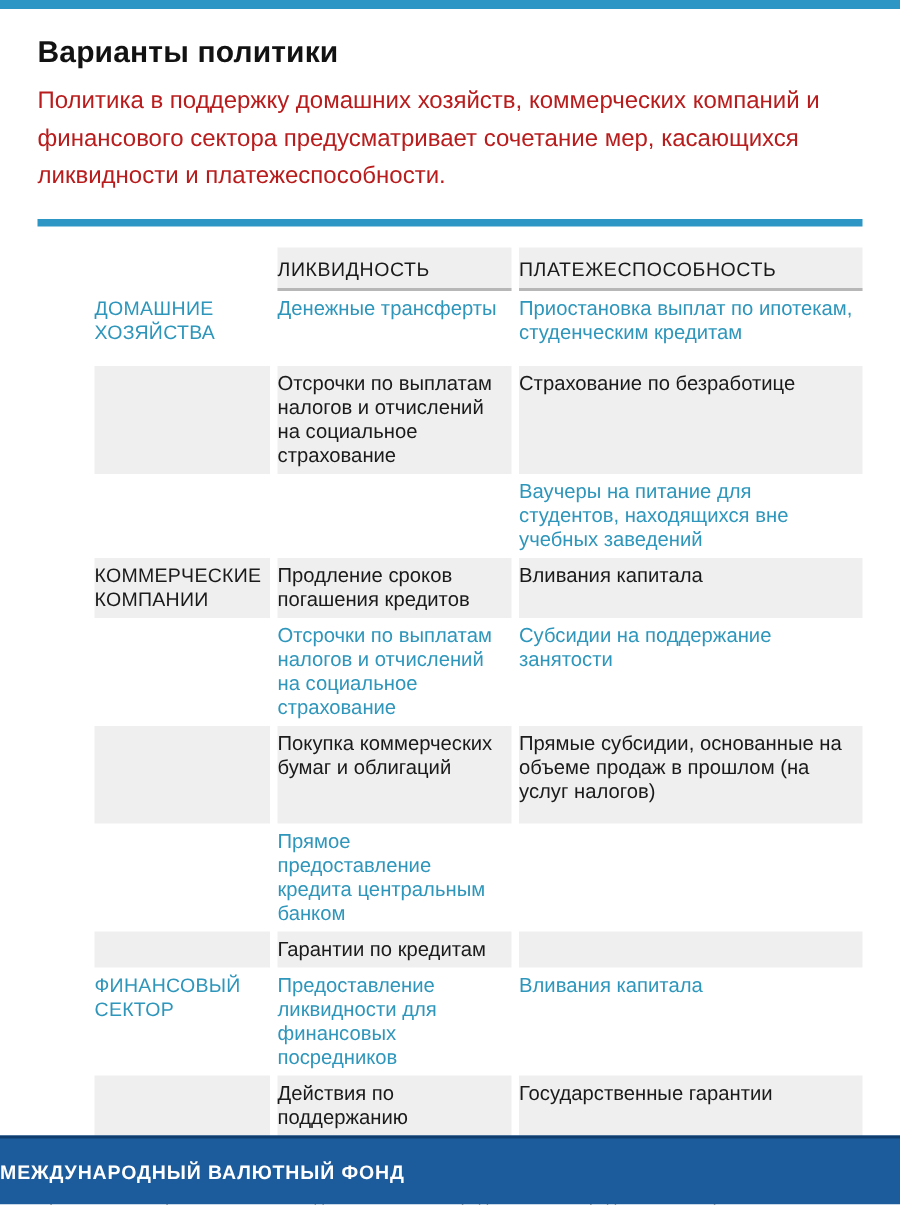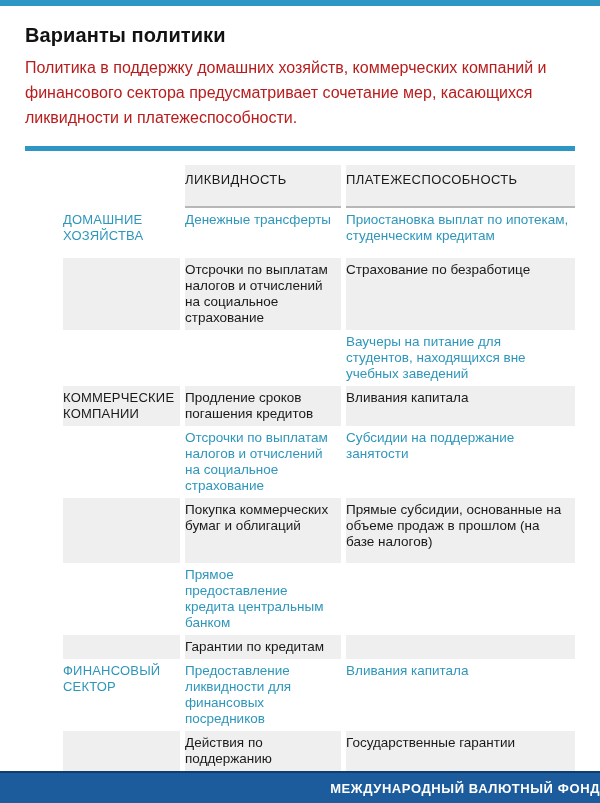--- a/index.html
+++ b/index.html
@@ -50,21 +50,21 @@
     font-size:13.5px;
     line-height:16px;
     padding:4px 6px 4px 0;
     color:#1a1a1a;
   }
   .trow.gray .cell{background:#efefef;}
   .thead .cell{
     font-size:13px;
     letter-spacing:0.4px;
     padding-top:7px;
-    padding-bottom:18px;
+    padding-bottom:4px;
     color:#1a1a1a;
   }
   .thead .cell.colhead{
     background:#efefef;
     border-bottom:2px solid #b7b7b7;
   }
   .sector{
     font-size:13px;
     letter-spacing:0.2px;
     line-height:16px;
@@ -74,25 +74,25 @@
   .note{
     margin-top:16px;
     font-size:11px;
     line-height:19.5px;
     color:#333333;
     width:548px;
   }
   .footer{
     position:absolute;
     left:0;bottom:0;
-    width:600px;height:32px;
+    width:600px;height:46px;
     background:#1d5c9c;
     border-top:2px solid #0f3e6e;
     box-sizing:border-box;
-    display:flex;align-items:center;justify-content:flex-end;
+    display:flex;align-items:center;justify-content:flex-start;
   }
   .footer-label{
     color:#ffffff;
     font-size:13px;
     font-weight:bold;
     letter-spacing:0.6px;
   }
 </style>
 </head>
 <body>
@@ -141,21 +141,21 @@
 
     <div class="trow white" style="min-height:54px">
       <div class="cell sector"></div>
       <div class="cell blue">Отсрочки по выплатам налогов и отчислений на социальное страхование</div>
       <div class="cell blue">Субсидии на поддержание занятости</div>
     </div>
 
     <div class="trow gray" style="min-height:65px">
       <div class="cell sector"></div>
       <div class="cell">Покупка коммерческих бумаг и облигаций</div>
-      <div class="cell">Прямые субсидии, основанные на объеме продаж в прошлом (на базе налогов)</div>
+      <div class="cell">Прямые субсидии, основанные на объеме продаж в прошлом (на услуг налогов)</div>
     </div>
 
     <div class="trow white" style="min-height:55px">
       <div class="cell sector"></div>
       <div class="cell blue">Прямое предоставление кредита центральным банком</div>
       <div class="cell"></div>
     </div>
 
     <div class="trow gray" style="min-height:24px">
       <div class="cell sector"></div>

